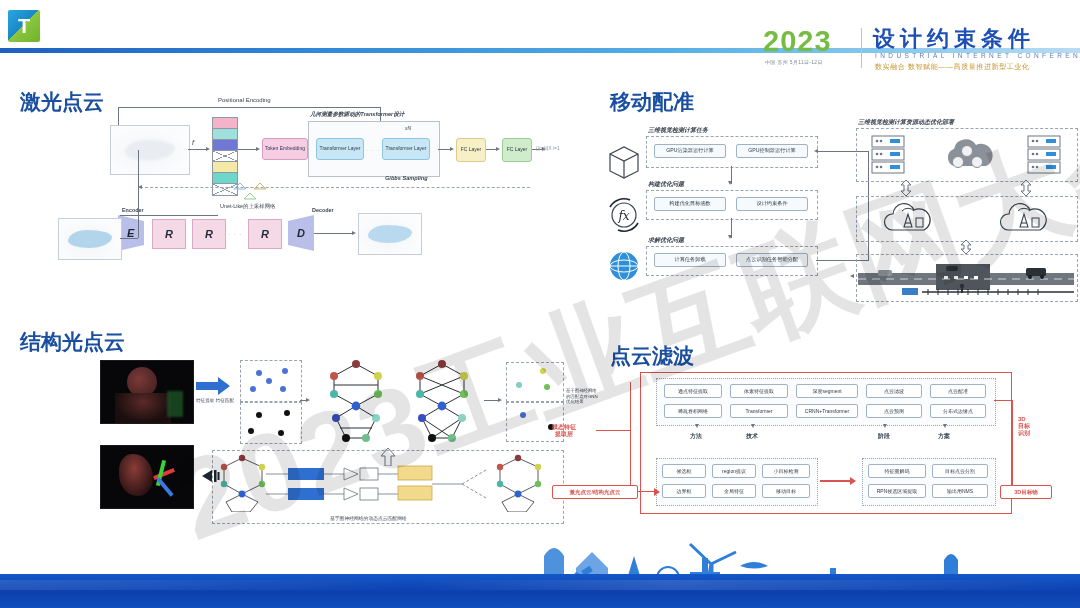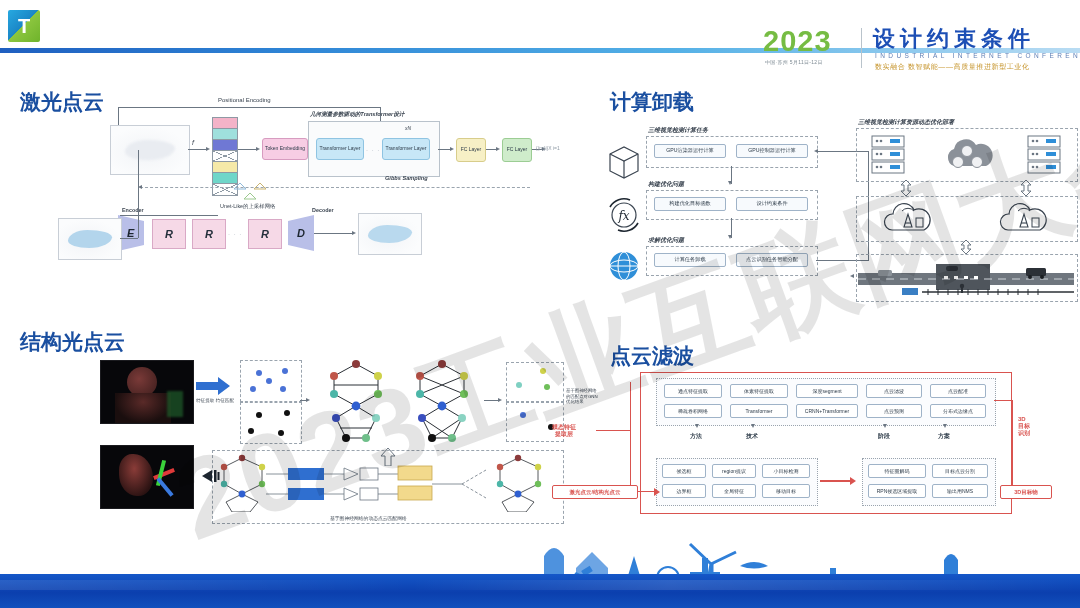--- a/index.html
+++ b/index.html
@@ -218,21 +218,21 @@
     </div>
   </div>
 
   <div class="s1-img" style="left:58px;top:218px;width:62px;height:40px;">
     <div class="carblob" style="left:9px;top:11px;width:44px;height:18px;background:#b3d5ec;"></div>
   </div>
   <div class="ln ln-v" style="left:138px;top:150px;height:88px;"></div>
   <div class="ln ln-h" style="left:120px;top:238px;width:18px;"></div>
   <div class="ln ln-h" style="left:120px;top:215px;width:98px;"></div>
 
-  <div class="sec-h" style="left:610px;top:88px;">计算卸载</div>
+  <div class="sec-h" style="left:610px;top:88px;">移动配准</div>
 
   <div class="panel" style="left:600px;top:118px;width:480px;height:190px;">
 
     <div class="panel" style="left:4px;top:24px;width:40px;height:38px;">
       <svg width="40" height="38" viewBox="0 0 40 38">
         <polygon points="6,12 20,5 34,12 34,29 20,36 6,29" fill="#ffffff" stroke="#3a4450" stroke-width="1.2"></polygon>
         <polyline points="6,12 20,19 34,12" fill="none" stroke="#3a4450" stroke-width="1.2"></polyline>
         <line x1="20" y1="19" x2="20" y2="36" stroke="#3a4450" stroke-width="1.2"></line>
       </svg>
     </div>

